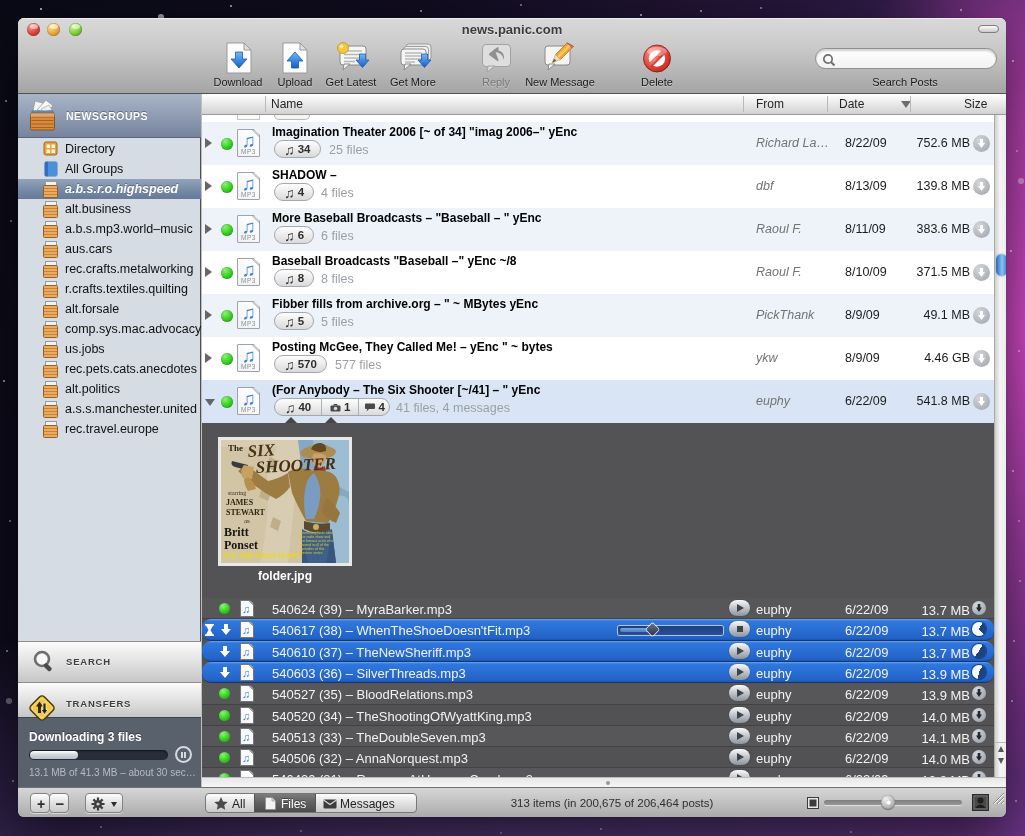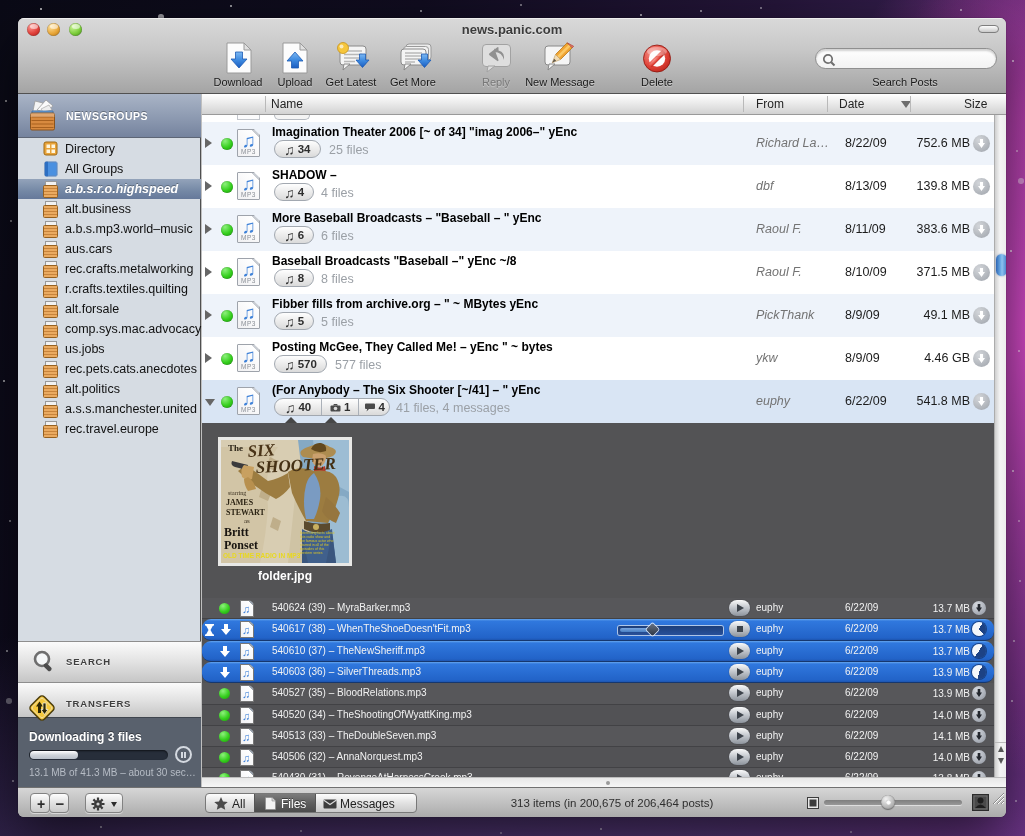--- a/index.html
+++ b/index.html
@@ -84,21 +84,21 @@
   background:radial-gradient(circle at 6px 5px, #d3d6da, #b3b7bd 60%, #9ea3ab); }
 .dlbtn:after { content:""; position:absolute; left:5px; top:4px; width:7px; height:9px;
   background:#fff; clip-path:polygon(28% 0, 72% 0, 72% 45%, 100% 45%, 50% 100%, 0 45%, 28% 45%); }
 .disc { position:absolute; left:3px; top:16px; width:0; height:0;
   border-left:7px solid #666; border-top:5.5px solid transparent; border-bottom:5.5px solid transparent; }
 .disc.open { border-left:5.5px solid transparent; border-right:5.5px solid transparent; border-top:7.5px solid #666;
   left:3px; top:19px; border-bottom:none; }
 .gdot { position:absolute; left:19px; top:16px; width:12px; height:12px; border-radius:50%;
   background:radial-gradient(circle at 4px 3px, #8df07c, #35cf1d 55%, #1e9210); box-shadow:inset 0 0 1px rgba(0,40,0,.5); }
 
-.row-d { position:absolute; left:0; width:792px; height:21px; color:#f2f2f2; font-size:10px; }
+.row-d { position:absolute; left:0; width:792px; height:21px; color:#f2f2f2; font-size:13px; }
 .row-d .nm { position:absolute; left:70px; top:4px; white-space:nowrap; }
 .row-d.bsel { background:linear-gradient(#66a6ee, #3078de 10%, #2263c8 90%, #1d55b0); }
 .playbtn { position:absolute; left:527px; top:2px; width:21px; height:16px; border-radius:8px;
   background:linear-gradient(#fafafa,#c6cad0 45%,#989ea6 90%,#8a9099); box-shadow:0 0 1px rgba(20,25,35,.7); }
 .playbtn:after { content:""; position:absolute; left:8px; top:4px; width:0; height:0;
   border-left:7px solid #3d434b; border-top:4px solid transparent; border-bottom:4px solid transparent; }
 .deuphy { position:absolute; left:554px; top:4px; }
 .ddate { position:absolute; left:643px; top:4px; }
 .dsize { position:absolute; left:620px; top:5px; width:148px; text-align:right; }
 

